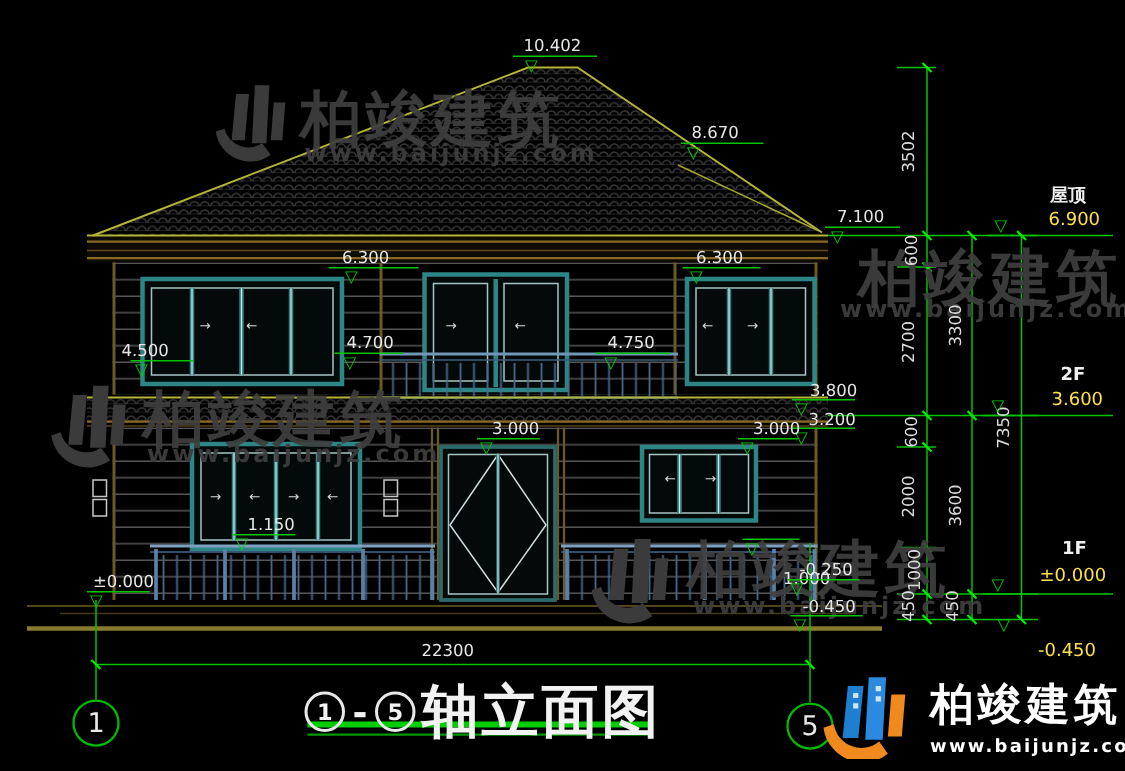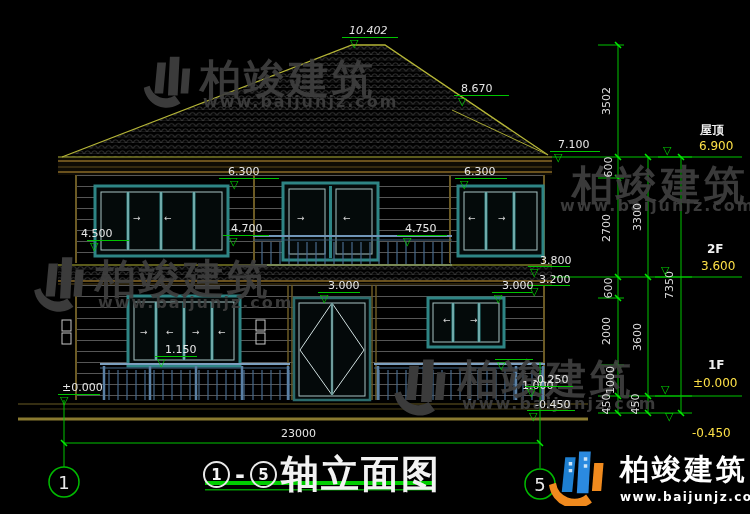--- a/index.html
+++ b/index.html
@@ -185,21 +185,21 @@
 
     <svg class="wm-icon" style="left:388px;top:354px" width="64" height="62" viewBox="0 0 60 56">
       <path d="M6 36 A24 24 0 0 0 44 52 L38 44 A17 17 0 0 1 12 34 Z" fill="#3b3b3b"></path>
       <path d="M20 10 h9 l-3 32 h-9 z M33 4 h10 l-2 40 h-10 z M46 16 h8 l-2 26 h-8 z" fill="#3b3b3b"></path>
     </svg>
     <div class="wm wm-brand" style="left:458px;top:352px">柏竣建筑</div>
     <div class="wm wm-site" style="left:462px;top:394px">www.baijunjz.com</div>
   </div>
 
   <div class="layer" id="annotations">
-      <div class="dim-text" style="left: 349px; top: 25px; font-style: italic;">10.402</div>
+      <div class="dim-text" style="left: 349px; top: 25px;">10.402</div>
       <div class="mline" style="left: 342px; top: 37px; width: 56px;"></div>
       <div class="mtri" style="left: 350px; top: 38px;">▽</div>
       <div class="dim-text" style="left: 461px; top: 83px;">8.670</div>
       <div class="mline" style="left: 454px; top: 95px; width: 55px;"></div>
       <div class="mtri" style="left: 458px; top: 96px;">▽</div>
       <div class="dim-text" style="left: 558px; top: 139px;">7.100</div>
       <div class="mline" style="left: 550px; top: 151px; width: 50px;"></div>
       <div class="mtri" style="left: 554px; top: 152px;">▽</div>
       <div class="dim-text" style="left: 228px; top: 166px;">6.300</div>
       <div class="mline" style="left: 219px; top: 178px; width: 60px;"></div>
@@ -276,21 +276,21 @@
   <div class="lvl-val" style="left:701px;top:259px">3.600</div>
   <div class="mtri" style="left:661px;top:265px">▽</div>
 
   <div class="lvl-name" style="left:708px;top:358px">1F</div>
   <div class="lvl-val" style="left:693px;top:376px">±0.000</div>
   <div class="mtri" style="left:661px;top:384px">▽</div>
 
   <div class="lvl-val" style="left:692px;top:426px">-0.450</div>
   <div class="mtri" style="left:665px;top:411px">▽</div>
 
-  <div class="dim-text" style="left:281px;top:428px">23000</div>
+  <div class="dim-text" style="left:281px;top:428px">22300</div>
 
   <div class="bubble" style="left:49px;top:467px">
     <span>1</span>
   </div>
   <div class="bubble" style="left:525px;top:469px">
     <span>5</span>
   </div>
 
   <div class="title-bar">
     <span class="tnum">1</span>

